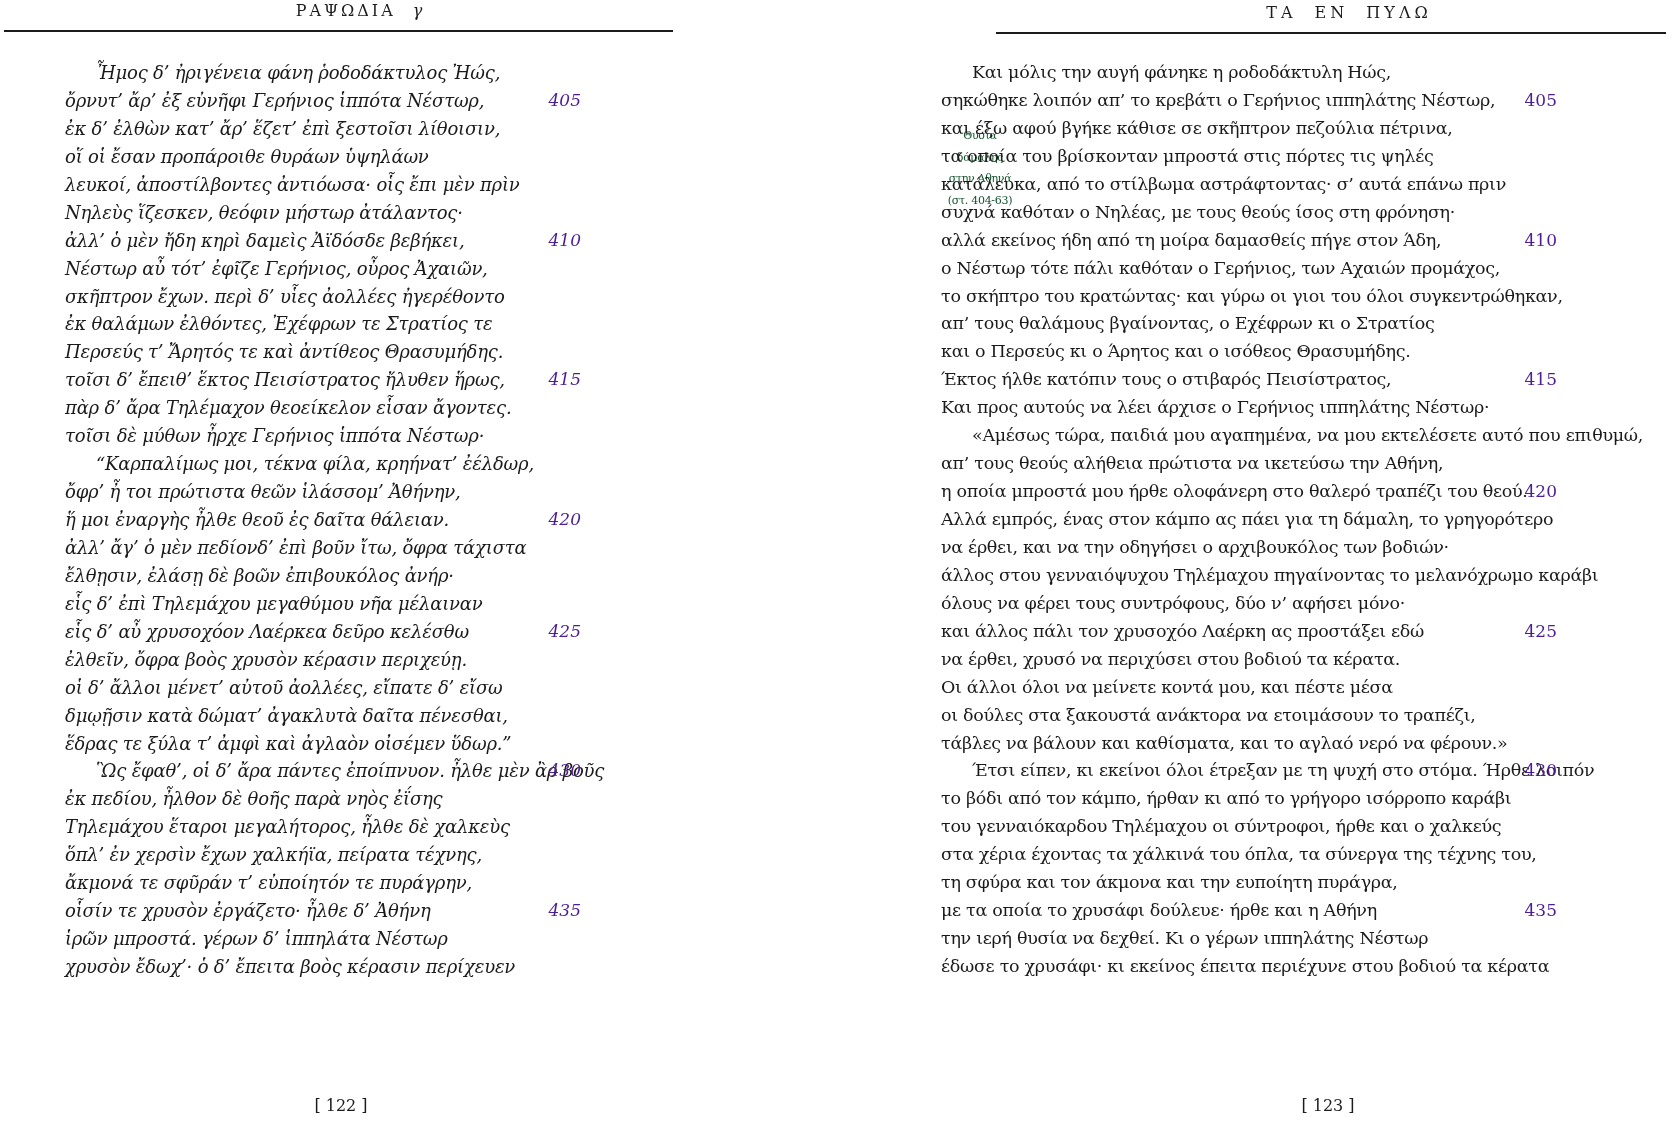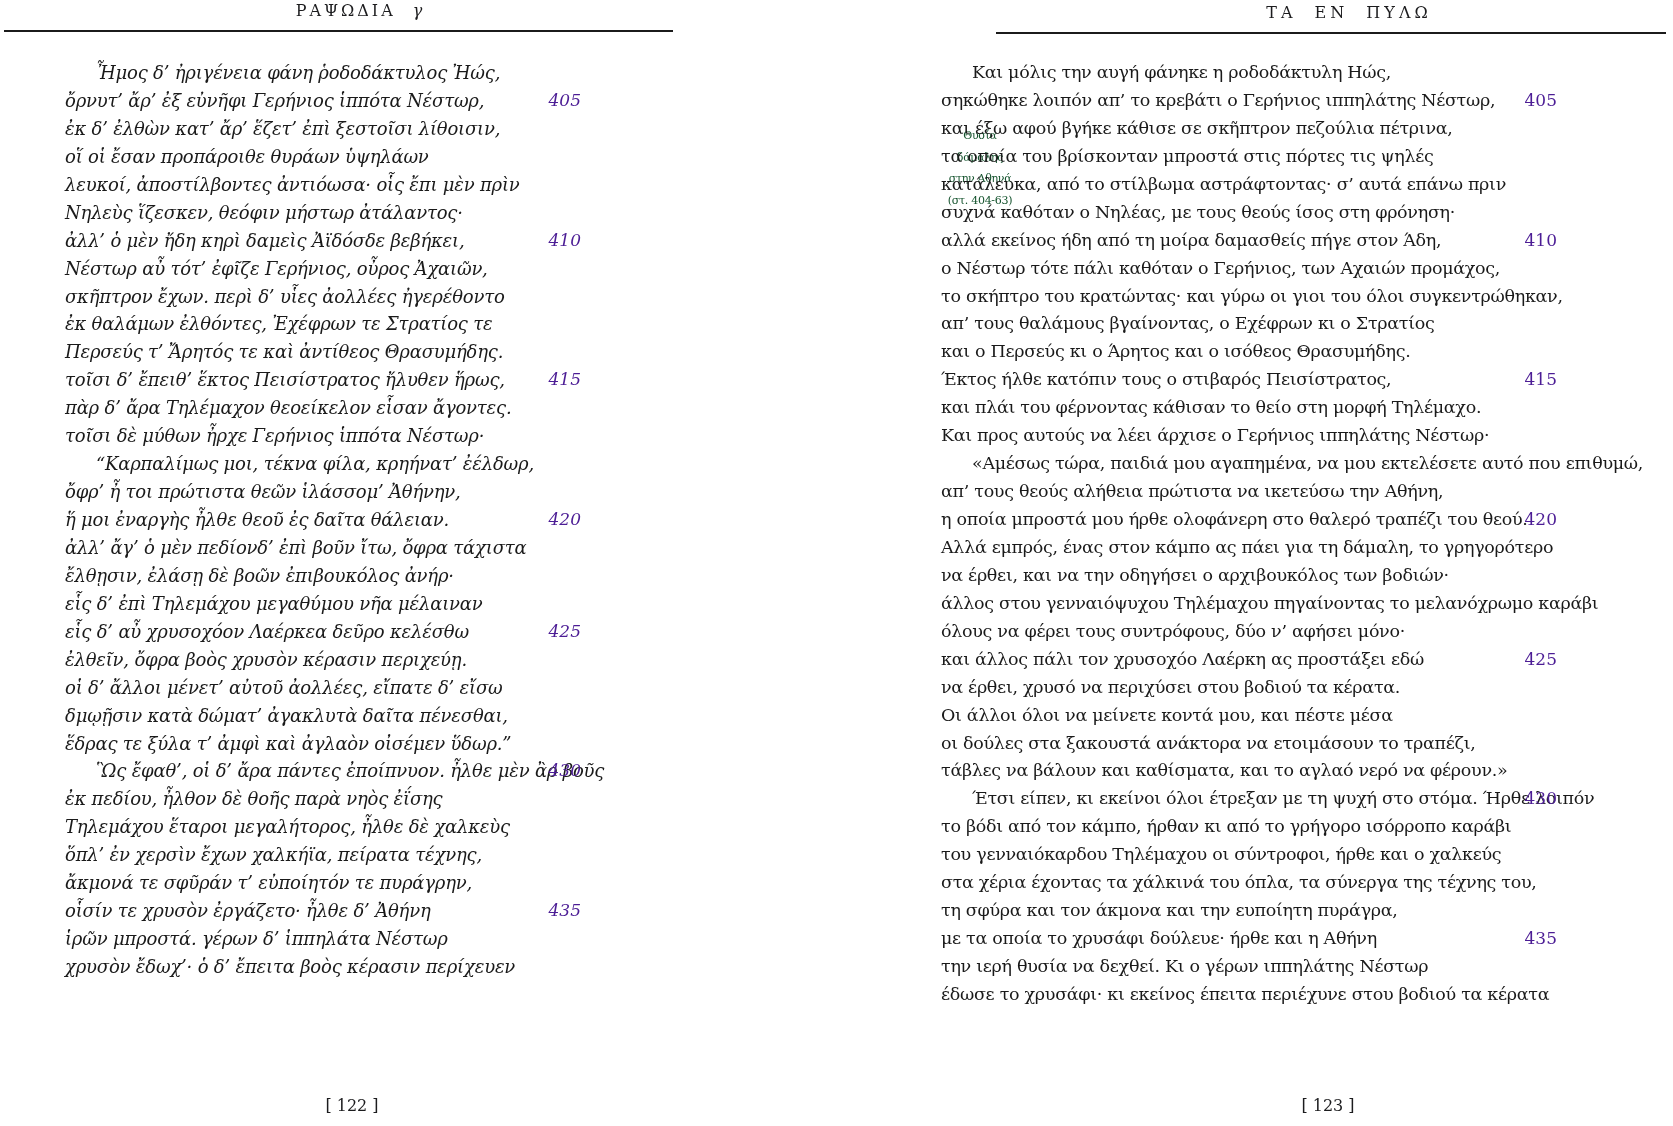--- a/index.html
+++ b/index.html
@@ -57,21 +57,21 @@
     white-space:nowrap;
   }
 
   .folio{
     position:absolute;
     top:1096px;
     text-align:center;
     font-size:16px;
     color:#1c1c1e;
   }
-  .folio.lf{left:12px;width:680px;}
+  .folio.lf{left:1px;width:680px;}
   .folio.rf{left:166px;width:664px;}
 </style>
 </head>
 <body>
 
 <div>
 
   <section class="page left">
     <div class="running-head lh"><span>ΡΑΨΩΔΙΑ</span> <span class="hdr-gamma">γ</span></div>
     <div class="head-rule lrule"></div>
@@ -128,21 +128,20 @@
         <div class="vline"><span class="vtext">και έξω αφού βγήκε κάθισε σε σκῆπτρον πεζούλια πέτρινα,</span></div>
         <div class="vline"><span class="vtext">τα οποία του βρίσκονταν μπροστά στις πόρτες τις ψηλές</span></div>
         <div class="vline"><span class="vtext">κατάλευκα, από το στίλβωμα αστράφτοντας· σ’ αυτά επάνω πριν</span></div>
         <div class="vline"><span class="vtext">συχνά καθόταν ο Νηλέας, με τους θεούς ίσος στη φρόνηση·</span></div>
         <div class="vline"><span class="vtext">αλλά εκείνος ήδη από τη μοίρα δαμασθείς πήγε στον Άδη,</span><span class="vnum">410</span></div>
         <div class="vline"><span class="vtext">ο Νέστωρ τότε πάλι καθόταν ο Γερήνιος, των Αχαιών προμάχος,</span></div>
         <div class="vline"><span class="vtext">το σκήπτρο του κρατώντας· και γύρω οι γιοι του όλοι συγκεντρώθηκαν,</span></div>
         <div class="vline"><span class="vtext">απ’ τους θαλάμους βγαίνοντας, ο Εχέφρων κι ο Στρατίος</span></div>
         <div class="vline"><span class="vtext">και ο Περσεύς κι ο Άρητος και ο ισόθεος Θρασυμήδης.</span></div>
         <div class="vline"><span class="vtext">Έκτος ήλθε κατόπιν τους ο στιβαρός Πεισίστρατος,</span><span class="vnum">415</span></div>
-        <div class="vline"><span class="vtext">και πλάι του φέρνοντας κάθισαν το θείο στη μορφή Τηλέμαχο.</span></div>
         <div class="vline"><span class="vtext">Και προς αυτούς να λέει άρχισε ο Γερήνιος ιππηλάτης Νέστωρ·</span></div>
         <div class="vline indent"><span class="vtext">«Αμέσως τώρα, παιδιά μου αγαπημένα, να μου εκτελέσετε αυτό που επιθυμώ,</span></div>
         <div class="vline"><span class="vtext">απ’ τους θεούς αλήθεια πρώτιστα να ικετεύσω την Αθήνη,</span></div>
         <div class="vline"><span class="vtext">η οποία μπροστά μου ήρθε ολοφάνερη στο θαλερό τραπέζι του θεού.</span><span class="vnum">420</span></div>
         <div class="vline"><span class="vtext">Αλλά εμπρός, ένας στον κάμπο ας πάει για τη δάμαλη, το γρηγορότερο</span></div>
         <div class="vline"><span class="vtext">να έρθει, και να την οδηγήσει ο αρχιβουκόλος των βοδιών·</span></div>
         <div class="vline"><span class="vtext">άλλος στου γενναιόψυχου Τηλέμαχου πηγαίνοντας το μελανόχρωμο καράβι</span></div>
         <div class="vline"><span class="vtext">όλους να φέρει τους συντρόφους, δύο ν’ αφήσει μόνο·</span></div>
         <div class="vline"><span class="vtext">και άλλος πάλι τον χρυσοχόο Λαέρκη ας προστάξει εδώ</span><span class="vnum">425</span></div>
         <div class="vline"><span class="vtext">να έρθει, χρυσό να περιχύσει στου βοδιού τα κέρατα.</span></div>

